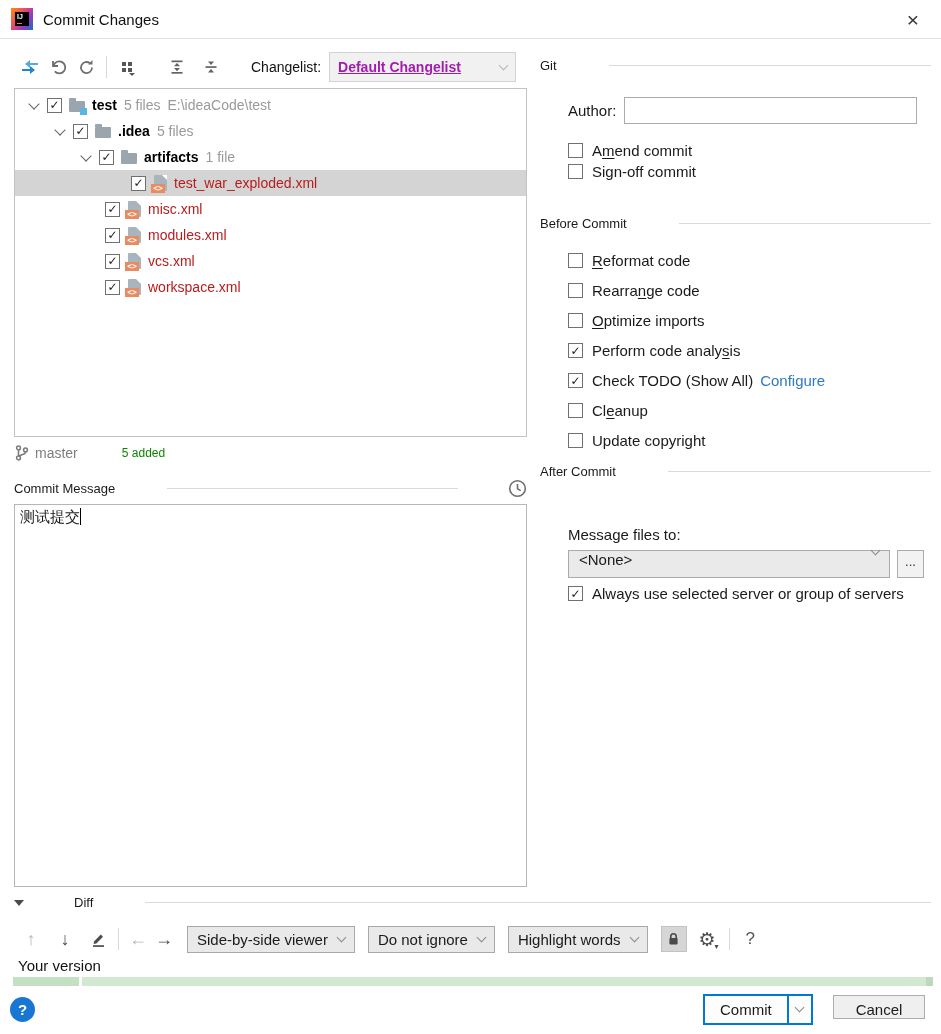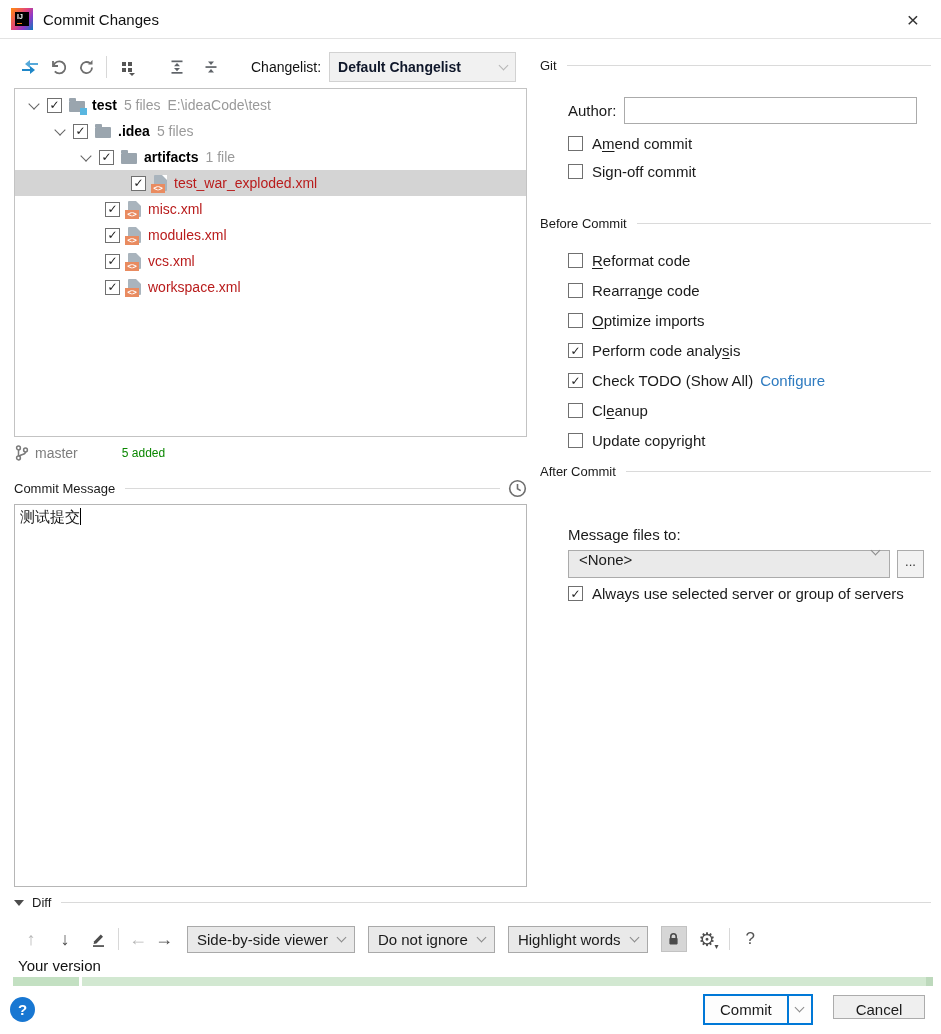--- a/index.html
+++ b/index.html
@@ -19,22 +19,22 @@
   .closebtn { position:absolute; right:14px; top:6px; width:28px; height:28px; text-align:center;
     font-size:21px; line-height:28px; color:#333; cursor:default; }
 
   
   .toolbar { position:absolute; top:50px; left:16px; height:34px; display:flex; align-items:center; }
   .tbtn { width:28px; height:26px; display:flex; align-items:center; justify-content:center; }
   .vsep { width:1px; height:22px; background:#d8d8d8; margin:0 6px; }
   .chlabel { font-size:14px; color:#111; margin:0 8px 0 26px; }
   .chcombo { width:187px; height:30px; background:#f1f1f1; border:1px solid #d2d2d2;
     display:flex; align-items:center; padding:0 8px; }
-  .chcombo .val { flex:1; font-size:14px; font-weight:bold; color:#0f172a;
-    white-space:nowrap; overflow:hidden; }
+  .chcombo .val { flex:1; font-size:14px; font-weight:bold; color:#a21caf;
+    white-space:nowrap; overflow:hidden;text-decoration:underline; }
   .chev { width:7px; height:7px; border-right:1.6px solid #8a8a8a; border-bottom:1.6px solid #8a8a8a;
     transform:rotate(45deg); margin-top:-4px; }
   .chev.dis { border-color:#b5b5b5; }
 
   
   .treepanel { position:absolute; top:88px; left:14px; width:513px; height:349px;
     background:#fff; border:1px solid #c3c3c3; padding-top:3px; overflow:hidden; }
   .trow { height:26px; display:flex; align-items:center; font-size:14px; white-space:nowrap; }
   .trow.sel { background:#d4d4d4; }
   .tchev { width:10px; height:10px; margin:0 8px 0 0; position:relative; }
@@ -61,21 +61,21 @@
   .xmlbadge { position:absolute; left:-3px; bottom:-2px; width:14px; height:9px; background:#e98b60;
     color:#fff; font-size:8px; font-weight:bold; line-height:9px; text-align:center;
     font-family:"DejaVu Sans Mono",monospace; }
 
   
   .branchrow { position:absolute; top:442px; left:14px; height:22px; display:flex; align-items:center; }
   .branchname { font-size:14px; color:#7d7d7d; margin-left:6px; }
   .addedtxt { font-size:12px; color:#0a8700; margin-left:44px; }
 
   
-  .sechead { display:flex; align-items:center; font-size:13px; color:#1a1a1a; }
+  .sechead { display:flex; align-items:center; font-size:13px; color:#1a1a1a;gap:42px; }
   .sechead .hline { flex:1; height:1px; background:#dadada; margin-left:10px; }
 
   .cmhead { position:absolute; top:479px; left:14px; width:513px; }
   .cmhead .clock { margin-left:8px; }
 
   
   .msgbox { position:absolute; top:504px; left:14px; width:513px; height:383px;
     border:1px solid #b6b6b6; background:#fff; padding:3px 5px; font-size:15px; }
   .caret { display:inline-block; width:1px; height:17px; background:#000; vertical-align:-3px; }
 
@@ -303,21 +303,21 @@
   <div class="rp">
 
     <div class="sechead" style="top:58px">
       <span>Git</span>
         <span class="hline"></span>
     </div>
     <div class="authrow">
       <span class="albl">Author:</span>
       <input class="authinput" value="" style="">
     </div>
-    <div class="opt" style="top:135px">
+    <div class="opt" style="top:142px">
       <span class="cb">
           <span class="mark"></span>
         </span>
       <span class="lbl"><span>A</span><span class="mn">m</span><span>end commit</span></span>
     </div>
     <div class="opt" style="top:163px">
       <span class="cb">
           <span class="mark"></span>
         </span>
       <span class="lbl"><span>Sign-off commit</span><span class="mn"></span><span></span></span>

